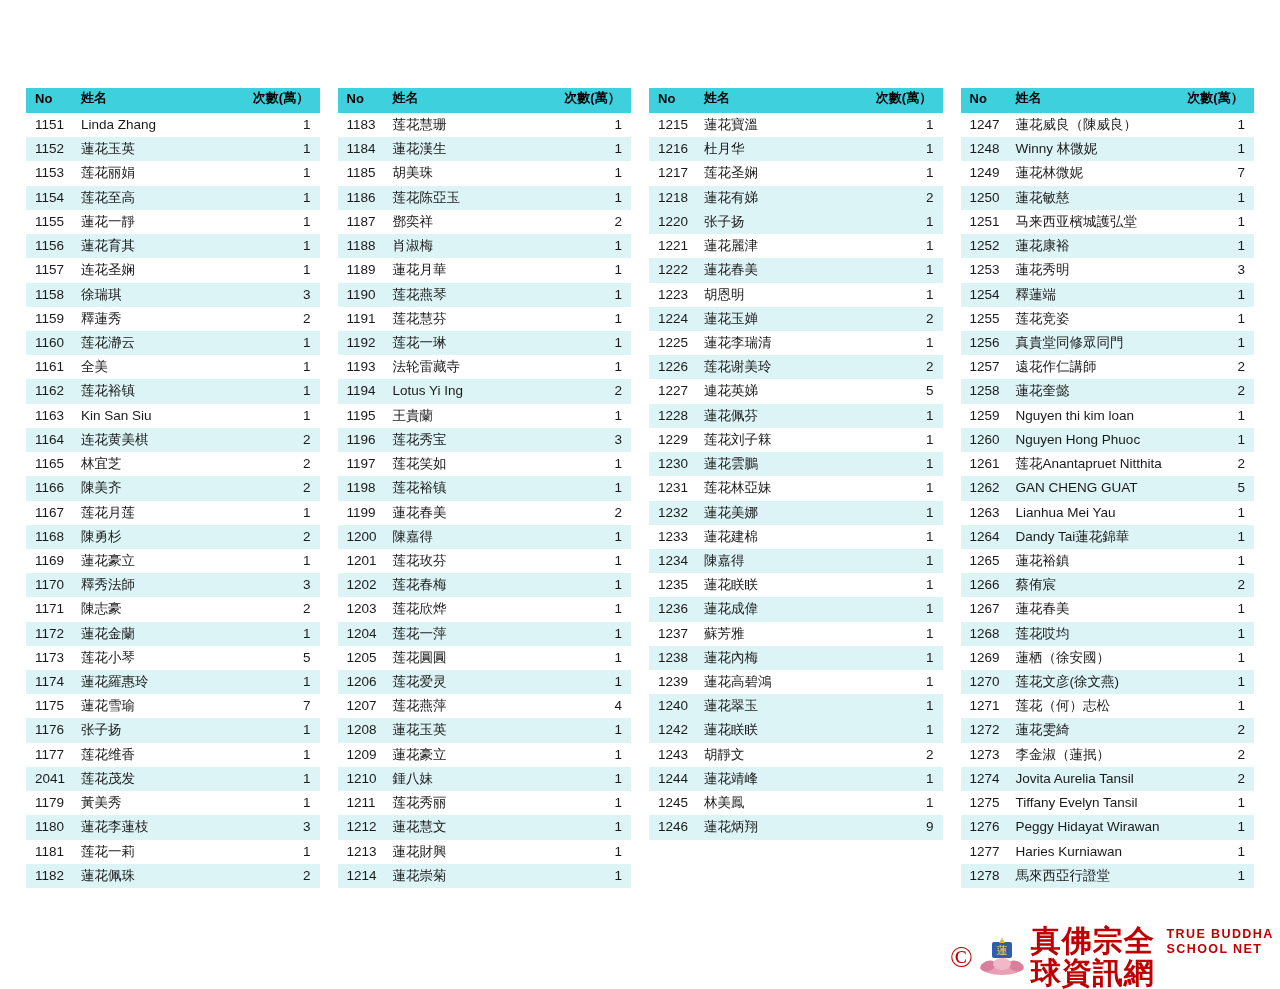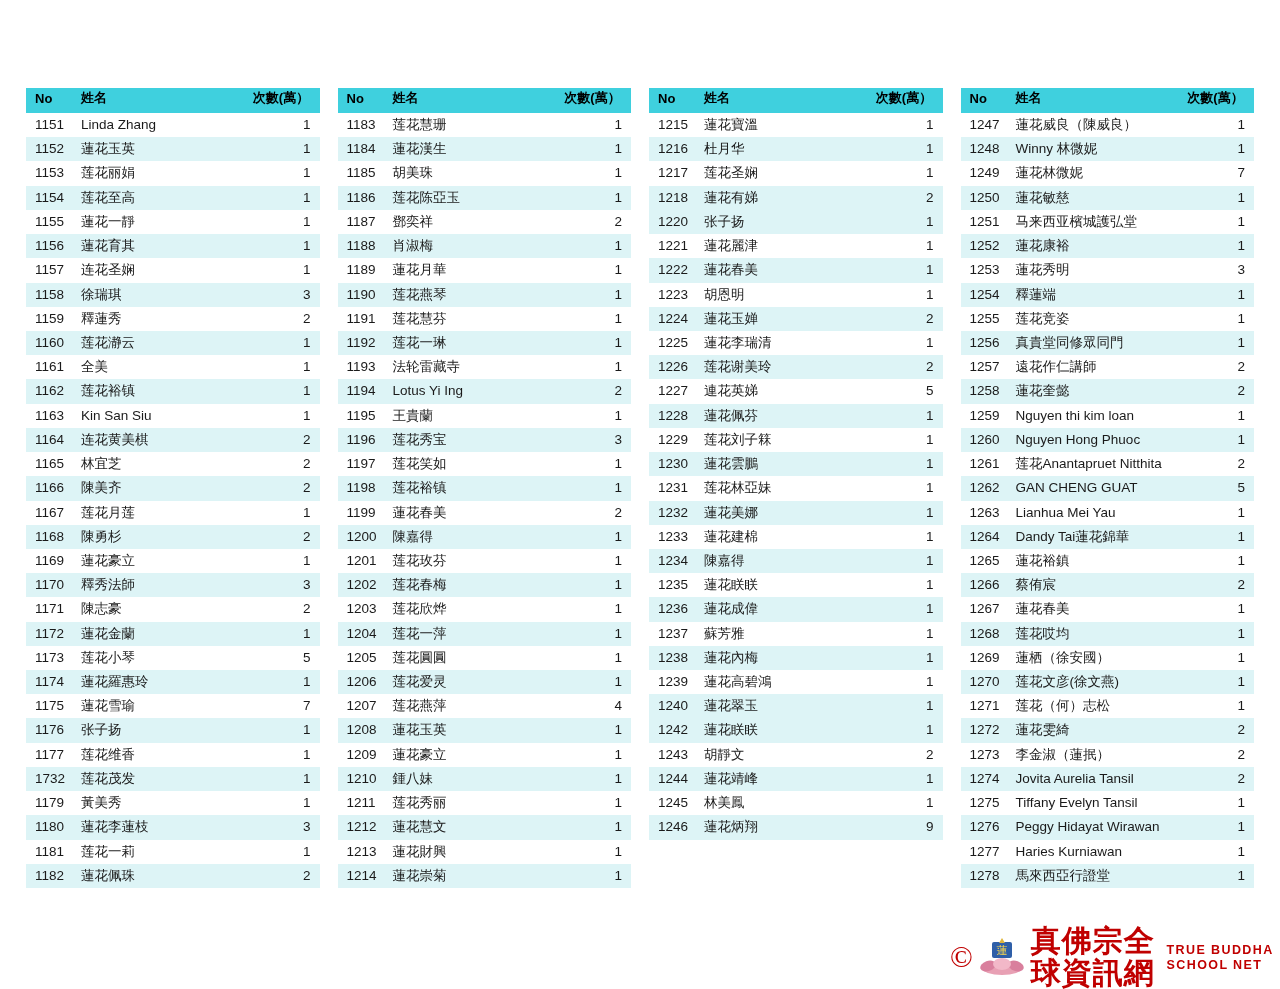--- a/index.html
+++ b/index.html
@@ -100,21 +100,21 @@
     letter-spacing: 1px;
     line-height: 1.05;
     font-family: "DejaVu Sans", sans-serif;
   }
   .logo-en {
     font-size: 12.5px;
     font-weight: bold;
     color: #c00000;
     letter-spacing: 1.4px;
     line-height: 1.2;
-    margin-top: 18px;
+    margin-top: 2px;
   }
 </style>
 </head>
 <body>
 
 <div id="page">
 
   <div class="tables">
       <div class="table-col">
         <table class="name-table">
@@ -255,21 +255,21 @@
               <td class="col-no">1176</td>
               <td class="col-name">张子扬</td>
               <td class="col-count">1</td>
             </tr>
             <tr class="odd-row">
               <td class="col-no">1177</td>
               <td class="col-name">莲花维香</td>
               <td class="col-count">1</td>
             </tr>
             <tr class="even-row">
-              <td class="col-no">1732</td>
+              <td class="col-no">2041</td>
               <td class="col-name">莲花茂发</td>
               <td class="col-count">1</td>
             </tr>
             <tr class="odd-row">
               <td class="col-no">1179</td>
               <td class="col-name">黃美秀</td>
               <td class="col-count">1</td>
             </tr>
             <tr class="even-row">
               <td class="col-no">1180</td>

